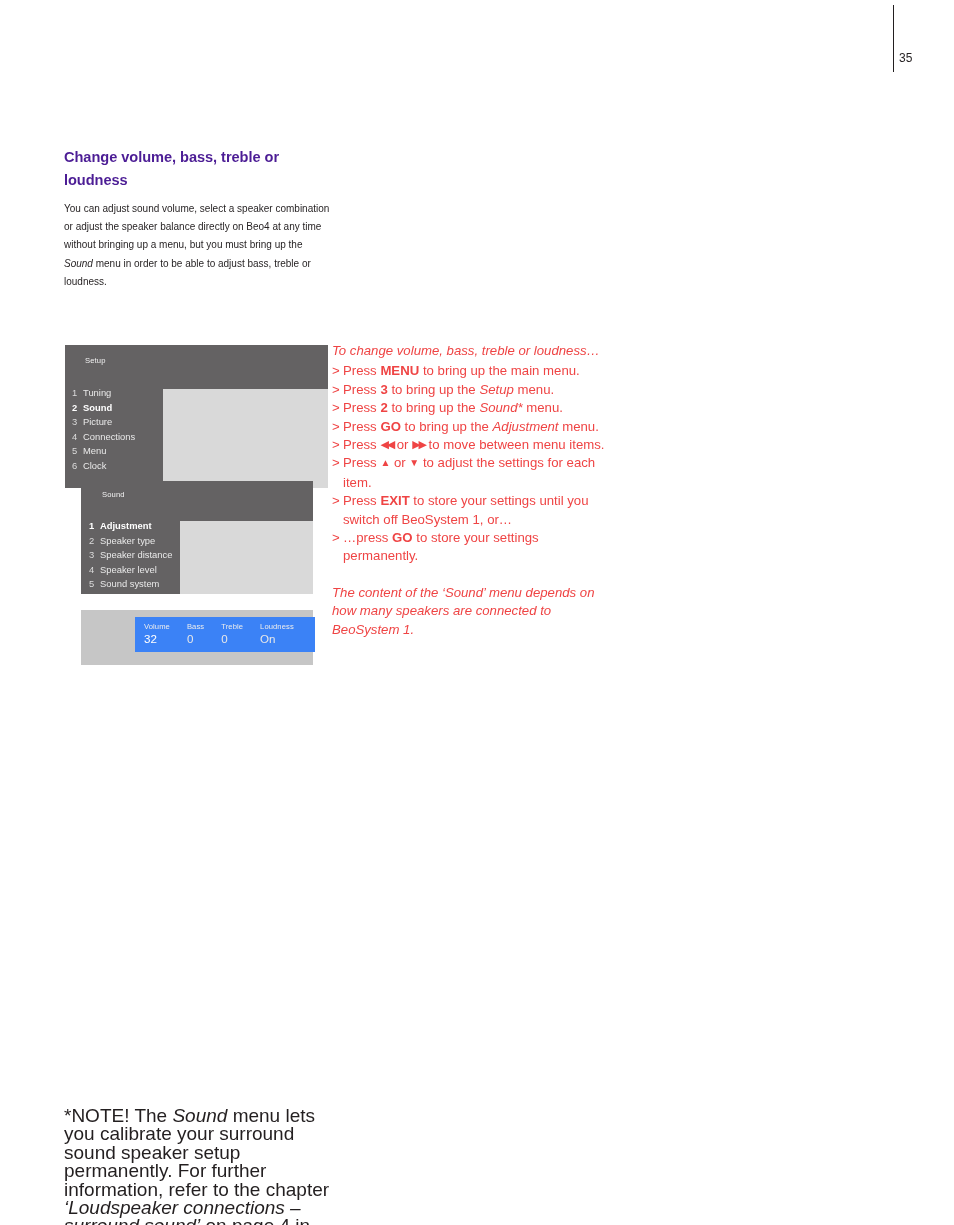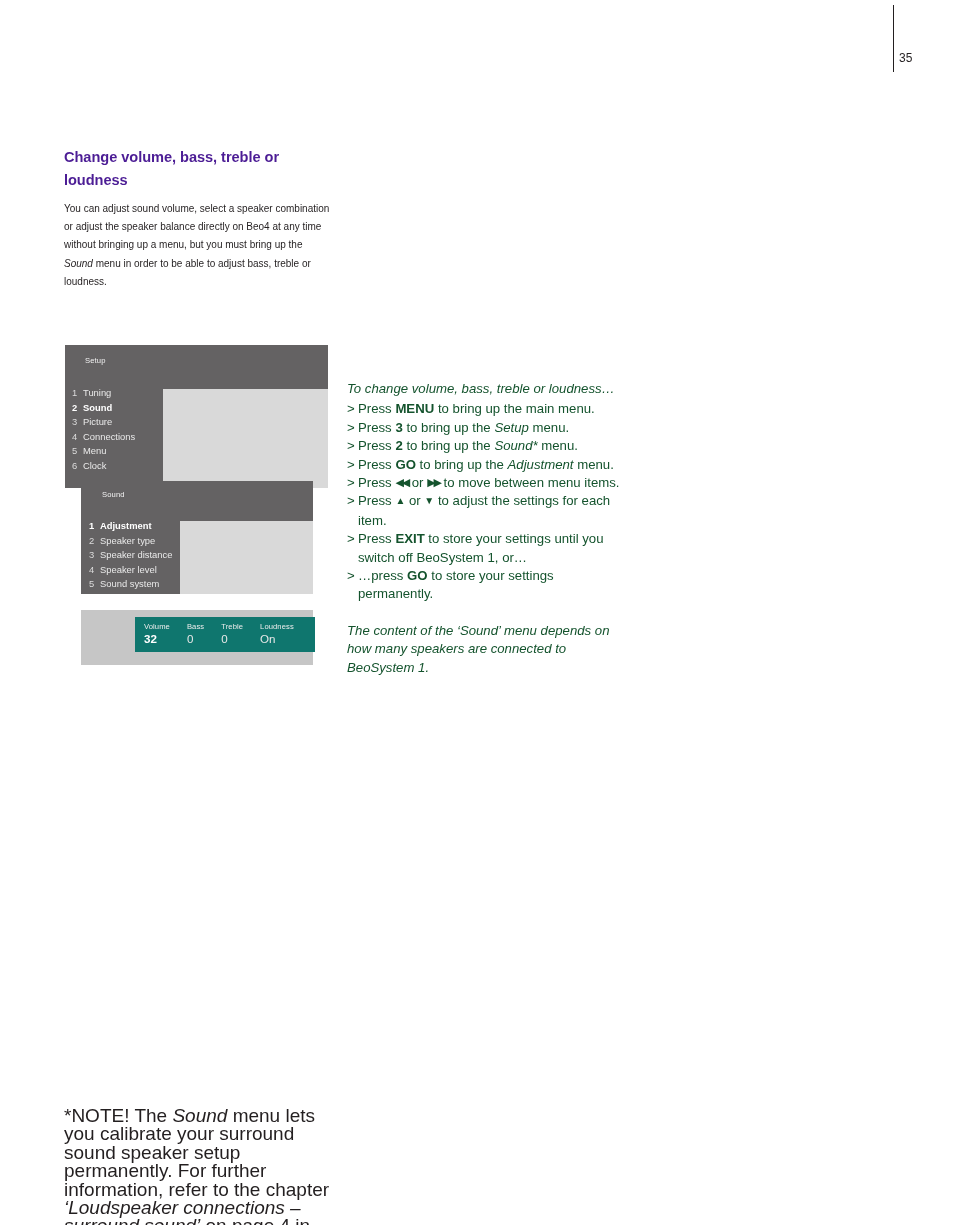--- a/index.html
+++ b/index.html
@@ -55,27 +55,26 @@
     font-size: 10px;
     line-height: 18.4px;
     margin: 0;
     color: #231f20;
   }
   #intro i { font-style: italic; }
 
   
   #right-col {
     position: absolute;
-    left: 347px;
+    left: 332px;
     top: 342px;
     width: 278px;
     font-size: 13.2px;
     line-height: 18.4px;
-    color: #14532d;
-    margin-top: 38px;
+    color: #ef4444;
   }
   #instr-title {
     font-style: italic;
     margin: 0 0 2px 0;
   }
   .step {
     display: flex;
     margin: 0;
     padding: 0;
   }
@@ -159,21 +158,21 @@
   .menu-list li.selected .num,
   .menu-list li.selected .label {
     font-weight: bold;
     color: #ffffff;
   }
 
   
   #value-bar {
     position: absolute;
     display: flex;
-    background: #0f766e;
+    background: #3b82f6;
     padding: 5px 9px 6px 9px;
     box-sizing: border-box;
   }
   .value-cell {
     margin-right: 17px;
     white-space: nowrap;
   }
   .value-cell:last-child { margin-right: 12px; }
   .value-cell .vlabel {
     display: block;
@@ -183,21 +182,21 @@
     letter-spacing: .1px;
   }
   .value-cell .vval {
     display: block;
     font-size: 11.6px;
     line-height: 14px;
     color: #e8e8e8;
     margin-top: 1px;
   }
   .value-cell.active .vval {
-    font-weight: bold;
+    font-weight: normal;
     color: #ffffff;
   }
 </style>
 </head>
 <body>
 
 <div id="page-rule"></div>
 <div id="page-number">35</div>
 
 <div id="left-col">

